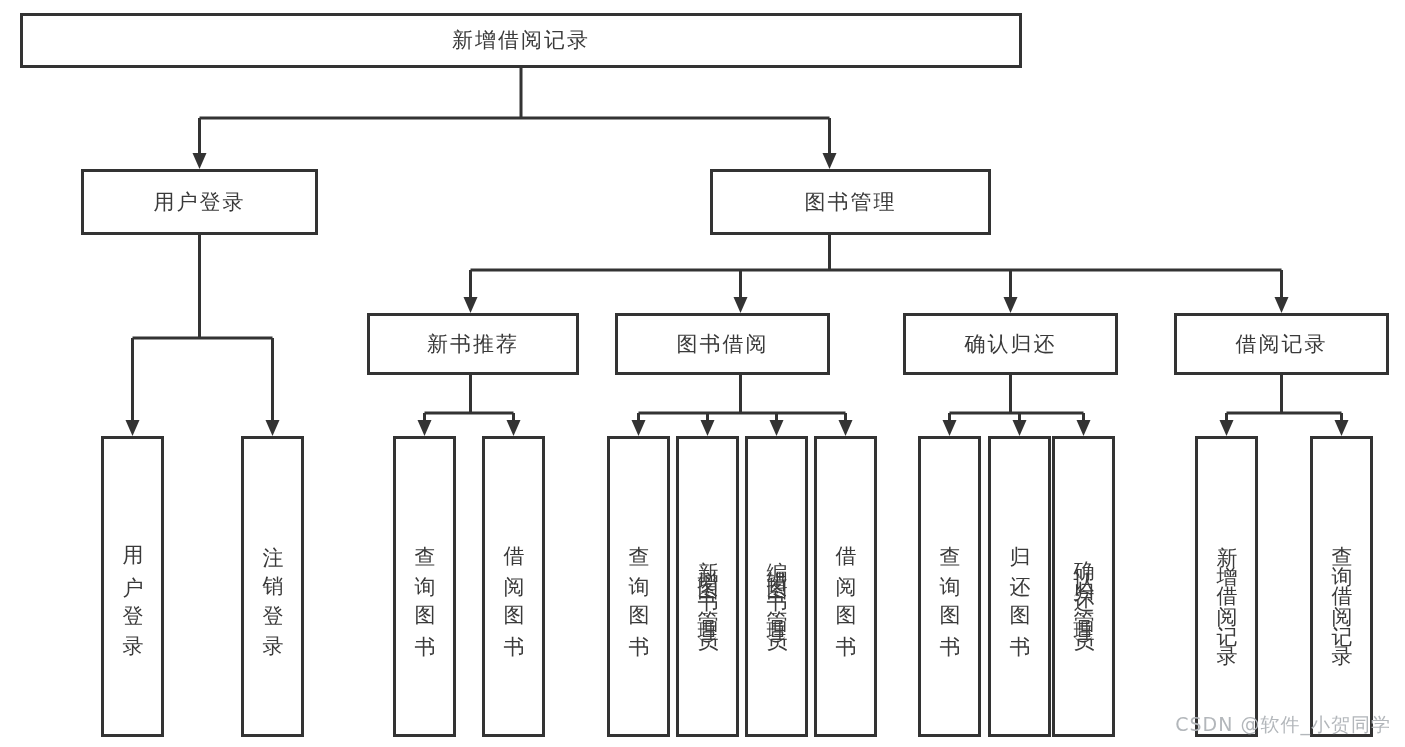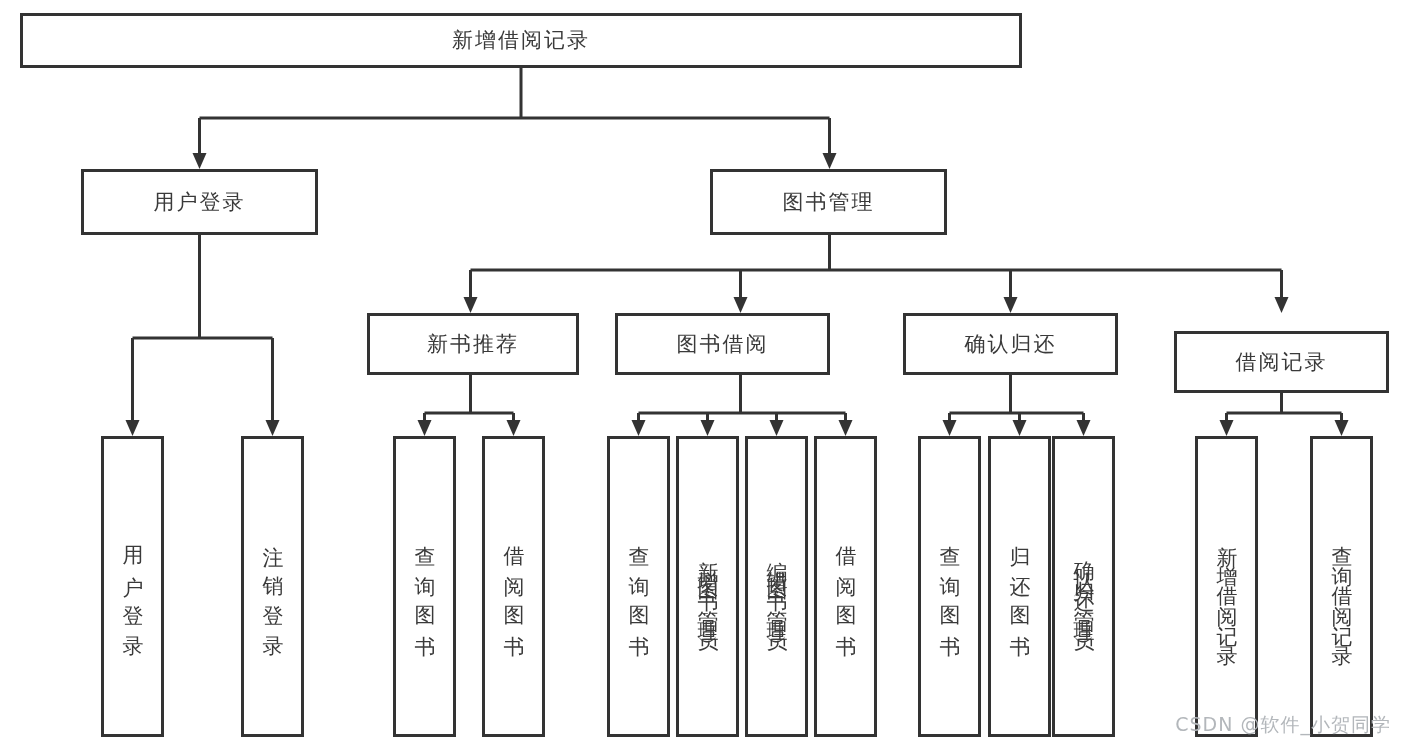--- a/index.html
+++ b/index.html
@@ -118,26 +118,26 @@
     <g>
       <path d="M1281.5 375 V413 M1226.5 413 H1341.5"></path>
       <path d="M1226.5 413 V432" marker-end="url(#arrow)"></path>
       <path d="M1341.5 413 V432" marker-end="url(#arrow)"></path>
     </g>
   </svg>
 
   <div class="box" style="left:20px;top:13px;width:1002px;height:55px">新增借阅记录</div>
 
   <div class="box" style="left:81px;top:169px;width:237px;height:66px">用户登录</div>
-  <div class="box" style="left:710px;top:169px;width:237px;height:66px">图书管理</div>
+  <div class="box" style="left:710px;top:169px;width:281px;height:66px">图书管理</div>
 
   <div class="box" style="left:367px;top:313px;width:212px;height:62px">新书推荐</div>
   <div class="box" style="left:615px;top:313px;width:215px;height:62px">图书借阅</div>
   <div class="box" style="left:903px;top:313px;width:215px;height:62px">确认归还</div>
-  <div class="box" style="left:1174px;top:331px;width:215px;height:62px">借阅记录</div>
+  <div class="box" style="left:1174px;top:313px;width:215px;height:62px">借阅记录</div>
 
   <div class="box leaf" style="left:101px;top:436px;width:63px;height:301px">用户登录</div>
   <div class="box leaf" style="left:241px;top:436px;width:63px;height:301px">注销登录</div>
 
   <div class="box leaf" style="left:393px;top:436px;width:63px;height:301px">查询图书</div>
   <div class="box leaf" style="left:482px;top:436px;width:63px;height:301px">借阅图书</div>
 
   <div class="box leaf" style="left:607px;top:436px;width:63px;height:301px">查询图书</div>
   <div class="box leaf sp9" style="left:676px;top:436px;width:63px;height:301px">新增图书（管理员）</div>
   <div class="box leaf sp9" style="left:745px;top:436px;width:63px;height:301px">编辑图书（管理员）</div>

